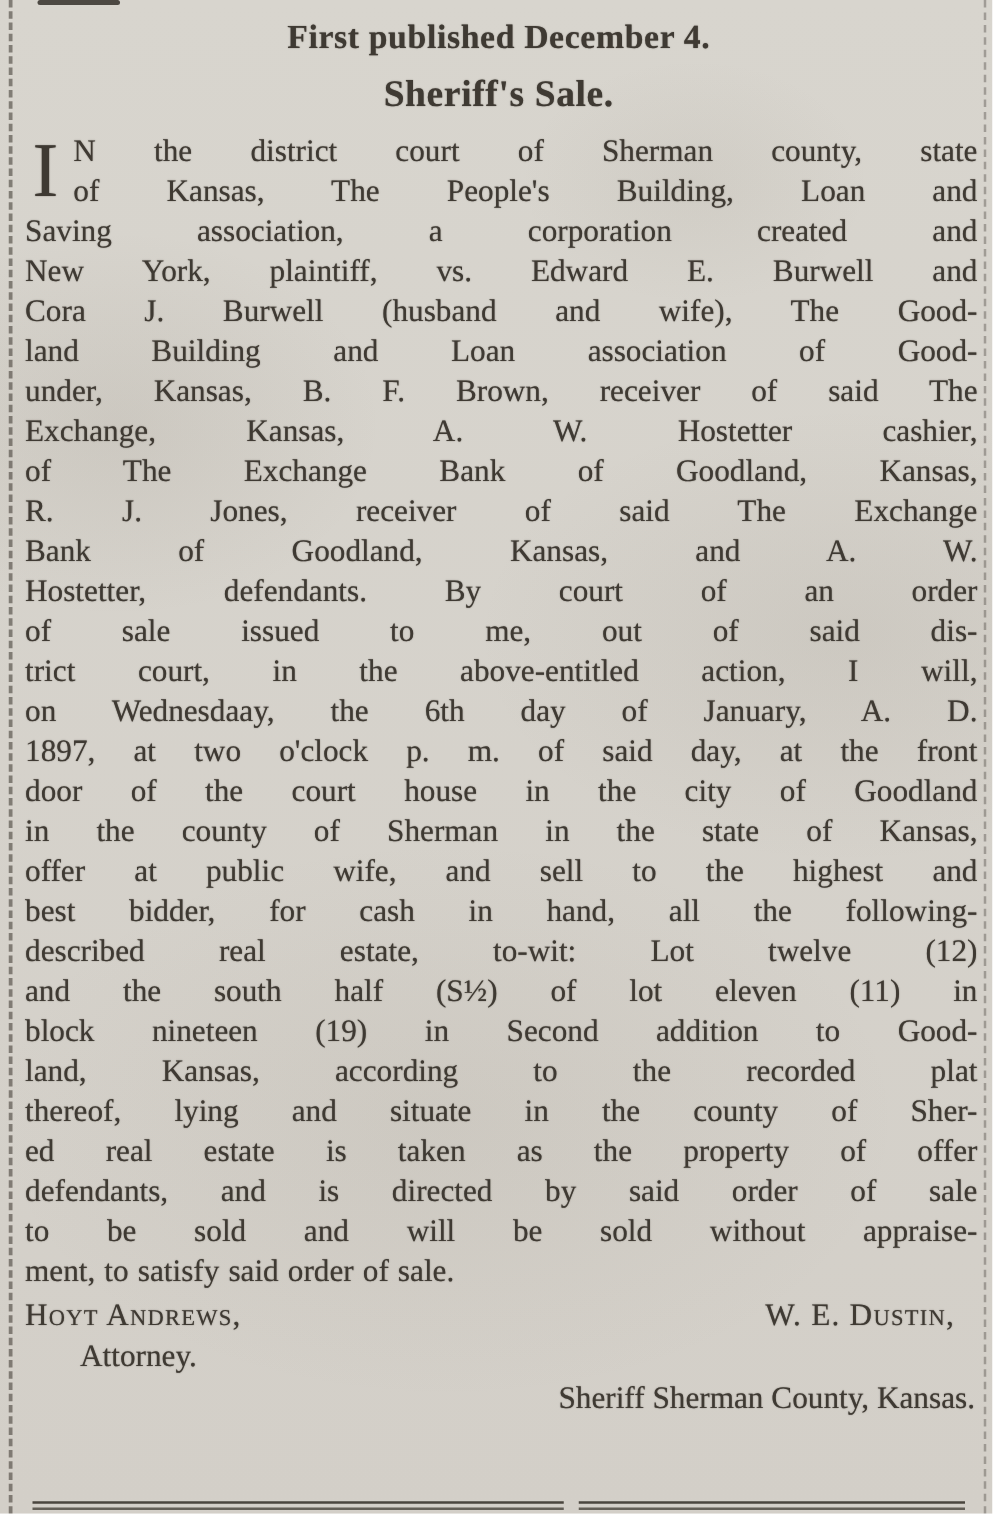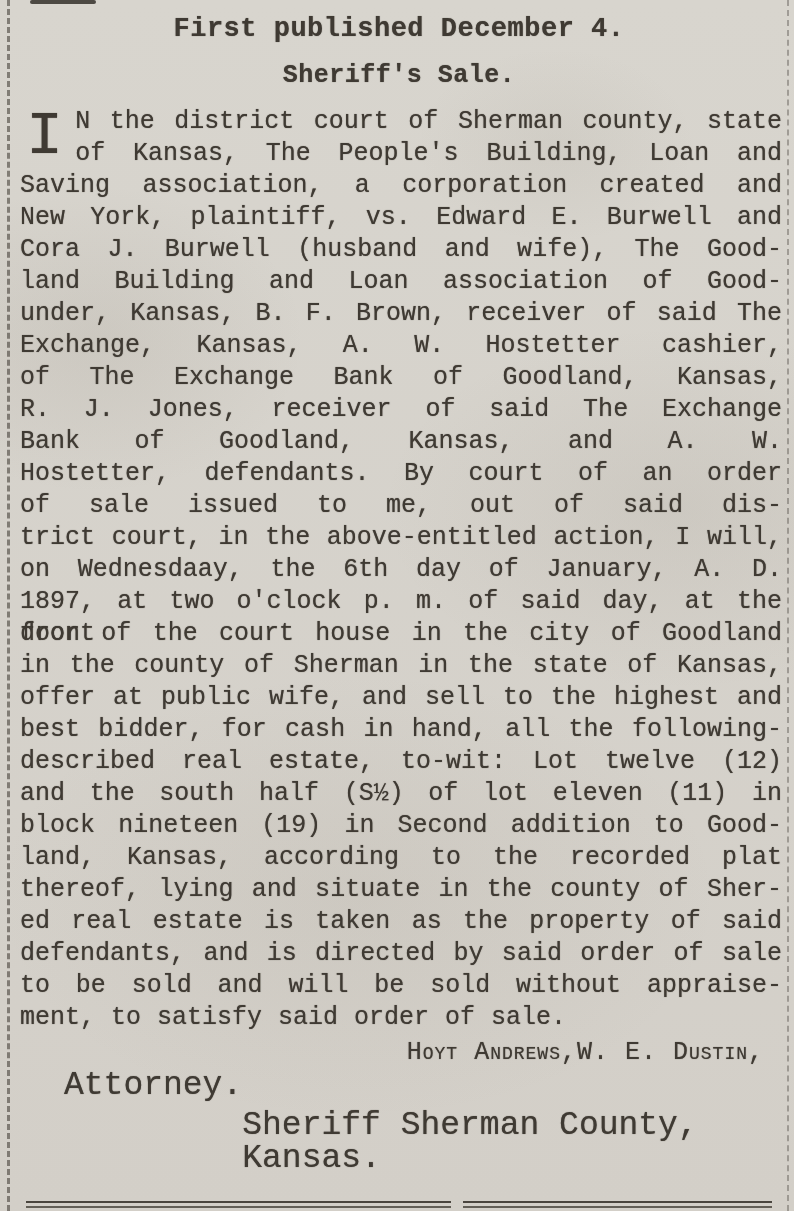--- a/index.html
+++ b/index.html
@@ -8,21 +8,21 @@
     width: 794px;
     height: 1211px;
     overflow: hidden;
     color: #3f3a33;
     background:
       radial-gradient(ellipse 300px 220px at 12% 28%, rgba(110,100,85,.10), transparent 70%),
       radial-gradient(ellipse 420px 260px at 85% 42%, rgba(110,100,85,.09), transparent 70%),
       radial-gradient(ellipse 520px 320px at 45% 74%, rgba(115,105,88,.08), transparent 70%),
       radial-gradient(ellipse 200px 140px at 70% 12%, rgba(115,105,88,.07), transparent 70%),
       linear-gradient(#d8d5ce, #d3cfc8);
-    font-family: Liberation Mono, monospace;
+    font-family: Liberation Serif, serif;
   }
   .scan {
     position: absolute;
     inset: 0;
     filter: blur(0.35px);
     text-shadow: 0 0 1px rgba(63,58,51,.75);
   }
   
   .col-rule-left {
     position: absolute; left: 7px; top: 0; bottom: 0; width: 0;
@@ -40,21 +40,21 @@
     text-align: center;
     font-weight: bold;
     font-size: 27px;
     line-height: 34px;
     margin: 12px 20px 0 24px;
     letter-spacing: .5px;
   }
   .subhead {
     text-align: center;
     font-weight: bold;
-    font-size: 25px;
+    font-size: 30px;
     line-height: 30px;
     margin: 15px 20px 0 24px;
     letter-spacing: .5px;
   }
   .bodytext {
     margin: 15px 12px 0 20px;
     font-size: 25px;
     line-height: 32px;
     word-spacing: 1px;
   }
@@ -65,34 +65,35 @@
     padding: 3px 12px 0 6px;
   }
   .tline {
     height: 32px;
     text-align: justify;
     text-align-last: justify;
   }
   .tline.last { text-align-last: left; }
   .sigrow {
     display: flex;
-    justify-content: flex-end;
+    justify-content: space-between;
     margin: 2px 30px 0 20px;
     font-size: 25px;
     line-height: 33px;
   }
   .sigrow2 {
     display: flex;
     margin: 0 14px 0 20px;
-    font-size: 33px;
+    font-size: 25px;
     line-height: 33px;
+    flex-direction: column;
   }
   .smallcaps { font-variant: small-caps; letter-spacing: 1px; }
   .attorney { margin-left: 44px; }
-  .sheriff-title { margin-left: auto; margin-top: 40px; }
+  .sheriff-title { margin-left: auto; }
   .bottom-rules {
     position: absolute;
     bottom: 3px; left: 26px; right: 22px;
     display: flex;
     gap: 12px;
   }
   .dbl-rule {
     border-top: 2px solid rgba(50,45,38,.85);
     border-bottom: 2px solid rgba(50,45,38,.7);
     height: 3px;
@@ -135,21 +136,21 @@
           <div class="tline">1897, at two o'clock p. m. of said day, at the front</div>
           <div class="tline">door of the court house in the city of Goodland</div>
           <div class="tline">in the county of Sherman in the state of Kansas,</div>
           <div class="tline">offer at public wife, and sell to the highest and</div>
           <div class="tline">best bidder, for cash in hand, all the following-</div>
           <div class="tline">described real estate, to-wit: Lot twelve (12)</div>
           <div class="tline">and the south half (S½) of lot eleven (11) in</div>
           <div class="tline">block nineteen (19) in Second addition to Good-</div>
           <div class="tline">land, Kansas, according to the recorded plat</div>
           <div class="tline">thereof, lying and situate in the county of Sher-</div>
-          <div class="tline">ed real estate is taken as the property of said</div>
+          <div class="tline">ed real estate is taken as the property of offer</div>
           <div class="tline">defendants, and is directed by said order of sale</div>
           <div class="tline">to be sold and will be sold without appraise-</div>
           <div class="tline last">ment, to satisfy said order of sale.</div>
         </div>
     </div>
 
     <div class="sigrow">
       <span class="smallcaps">Hoyt Andrews,</span>
       <span class="smallcaps">W. E. Dustin,</span>
     </div>

